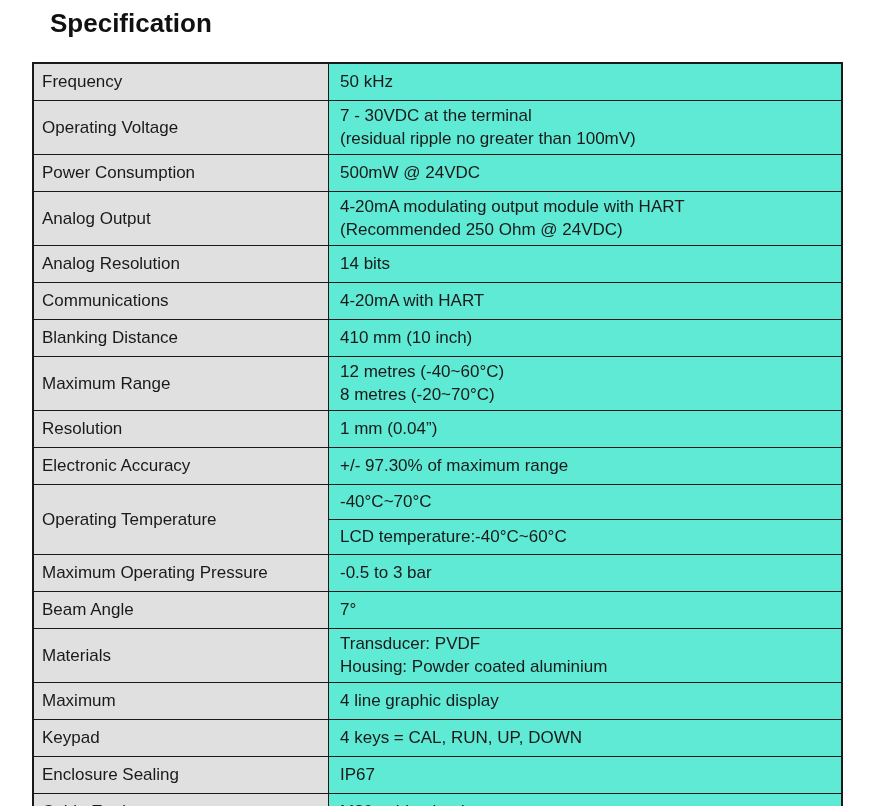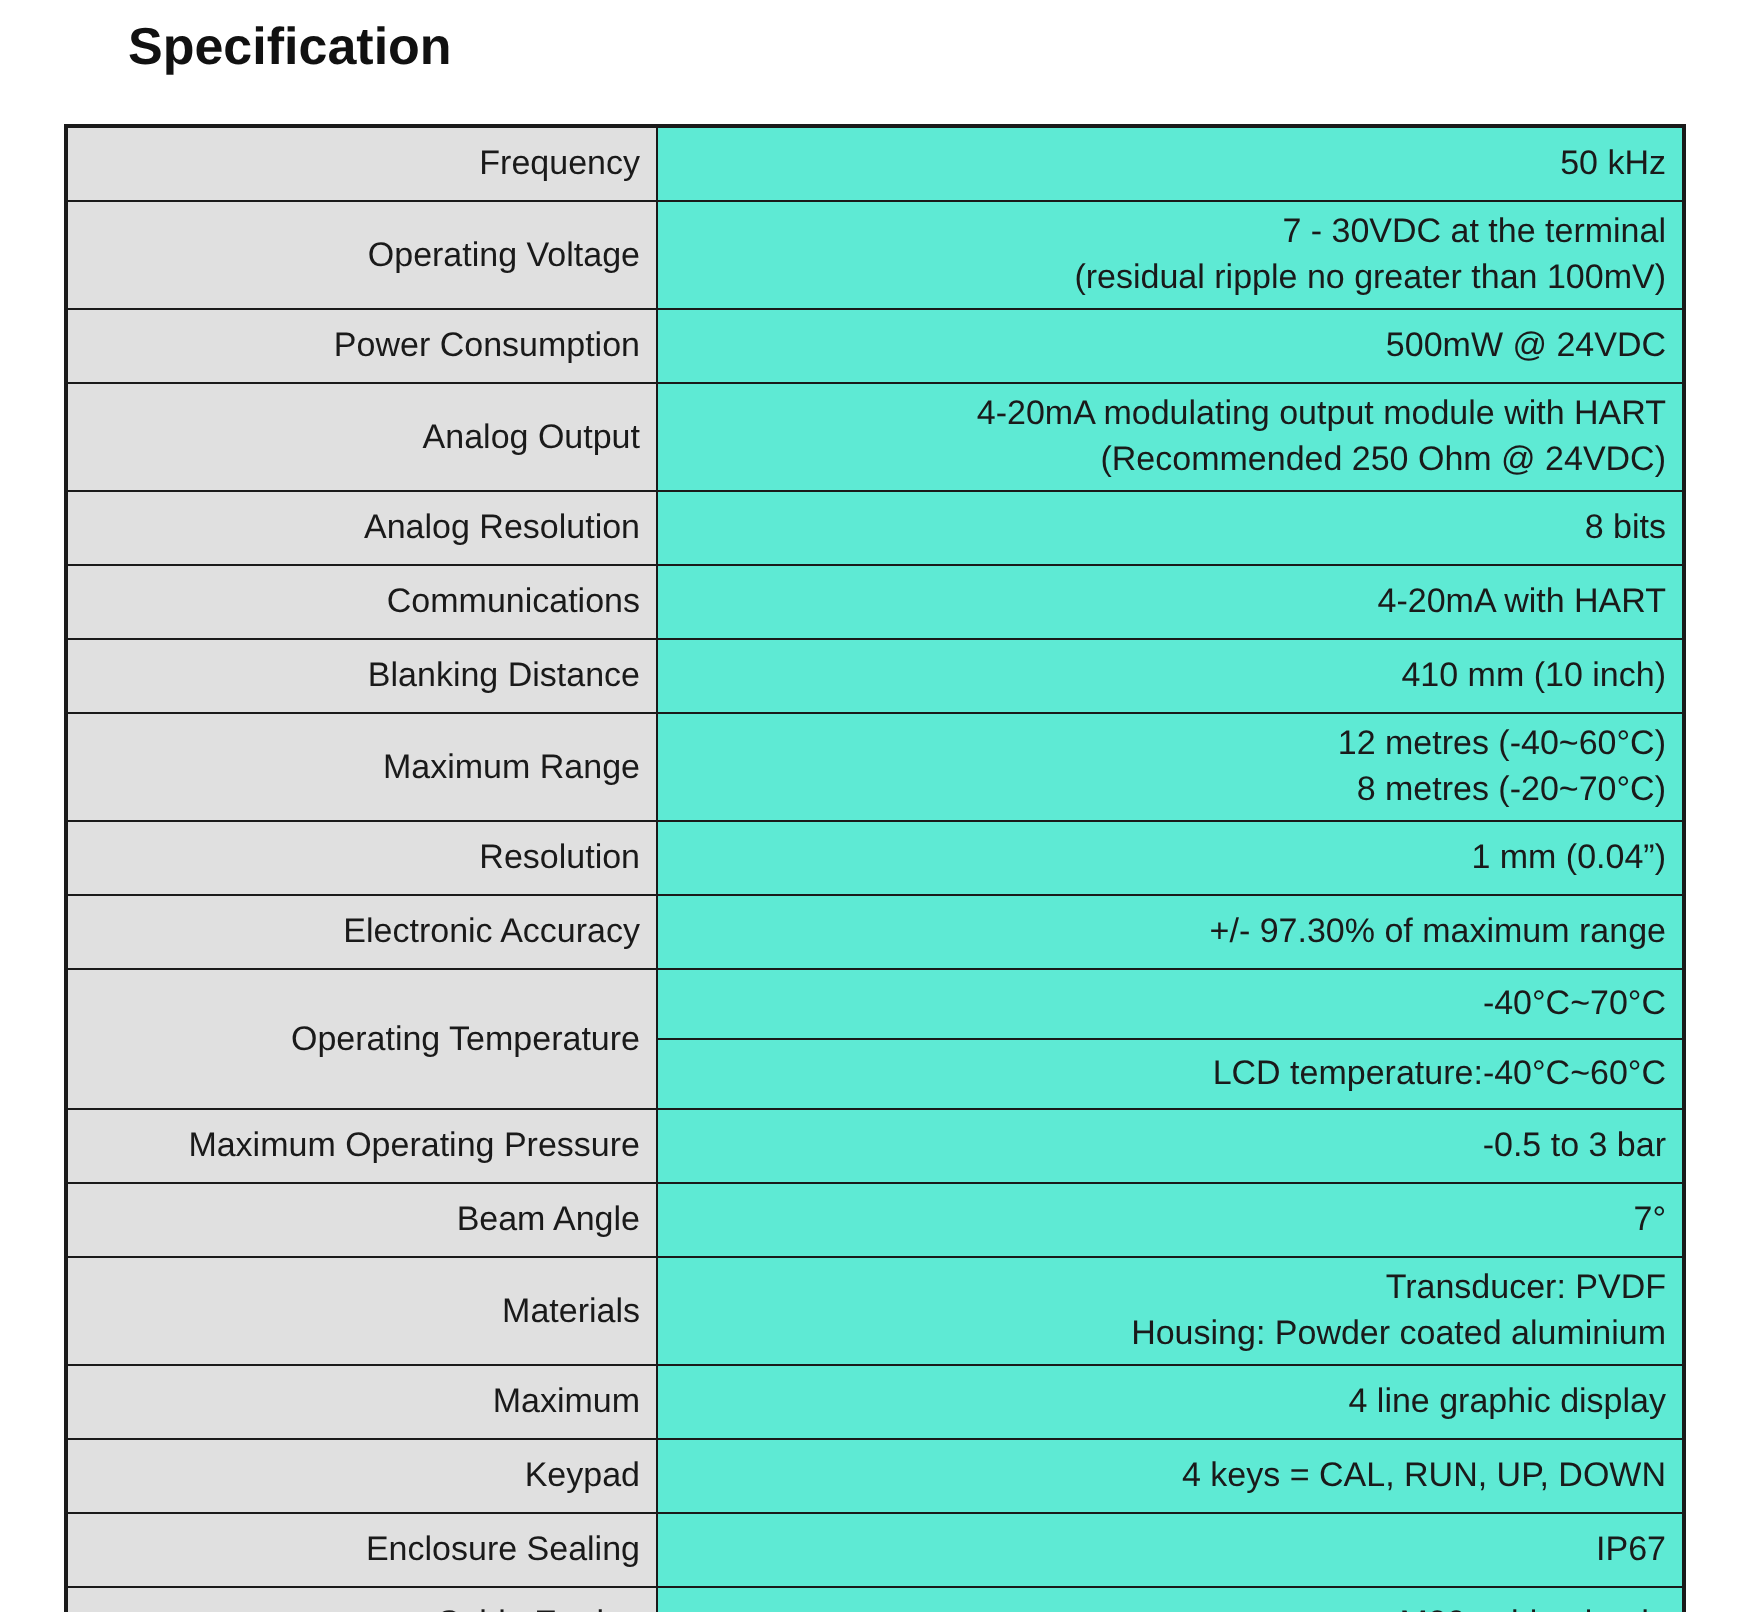--- a/index.html
+++ b/index.html
@@ -11,21 +11,21 @@
     position: relative;
     width: 872px;
     height: 806px;
     background: #ffffff;
     overflow: hidden;
     font-family: "Liberation Sans", "DejaVu Sans", sans-serif;
     color: #1a1a1a;
   }
   .title {
     position: absolute;
-    left: 64px;
+    left: 50px;
     top: 8px;
     font-size: 26px;
     font-weight: bold;
     letter-spacing: 0px;
     color: #111111;
   }
   table.spec {
     position: absolute;
     left: 32px;
     top: 62px;
@@ -35,21 +35,20 @@
     font-size: 17px;
     line-height: 23px;
   }
   table.spec td {
     border: 1px solid #1a1a1a;
     vertical-align: middle;
     padding: 3px 8px 4px 8px;
     height: 29px;
     white-space: pre-line;
     overflow: hidden;
-    text-align: right;
   }
   table.spec td.label {
     background: #e0e0e0;
     width: 278px;
     padding-left: 8px;
   }
   table.spec td.value {
     background: #5eead4;
     padding-left: 11px;
   }
@@ -81,21 +80,21 @@
         <td class="label">Power Consumption</td>
         <td class="value">500mW @ 24VDC</td>
       </tr>
       <tr>
         <td class="label">Analog Output</td>
         <td class="value">4-20mA modulating output module with HART
 (Recommended 250 Ohm @ 24VDC)</td>
       </tr>
       <tr>
         <td class="label">Analog Resolution</td>
-        <td class="value">8 bits</td>
+        <td class="value">14 bits</td>
       </tr>
       <tr>
         <td class="label">Communications</td>
         <td class="value">4-20mA with HART</td>
       </tr>
       <tr>
         <td class="label">Blanking Distance</td>
         <td class="value">410 mm (10 inch)</td>
       </tr>
       <tr>

